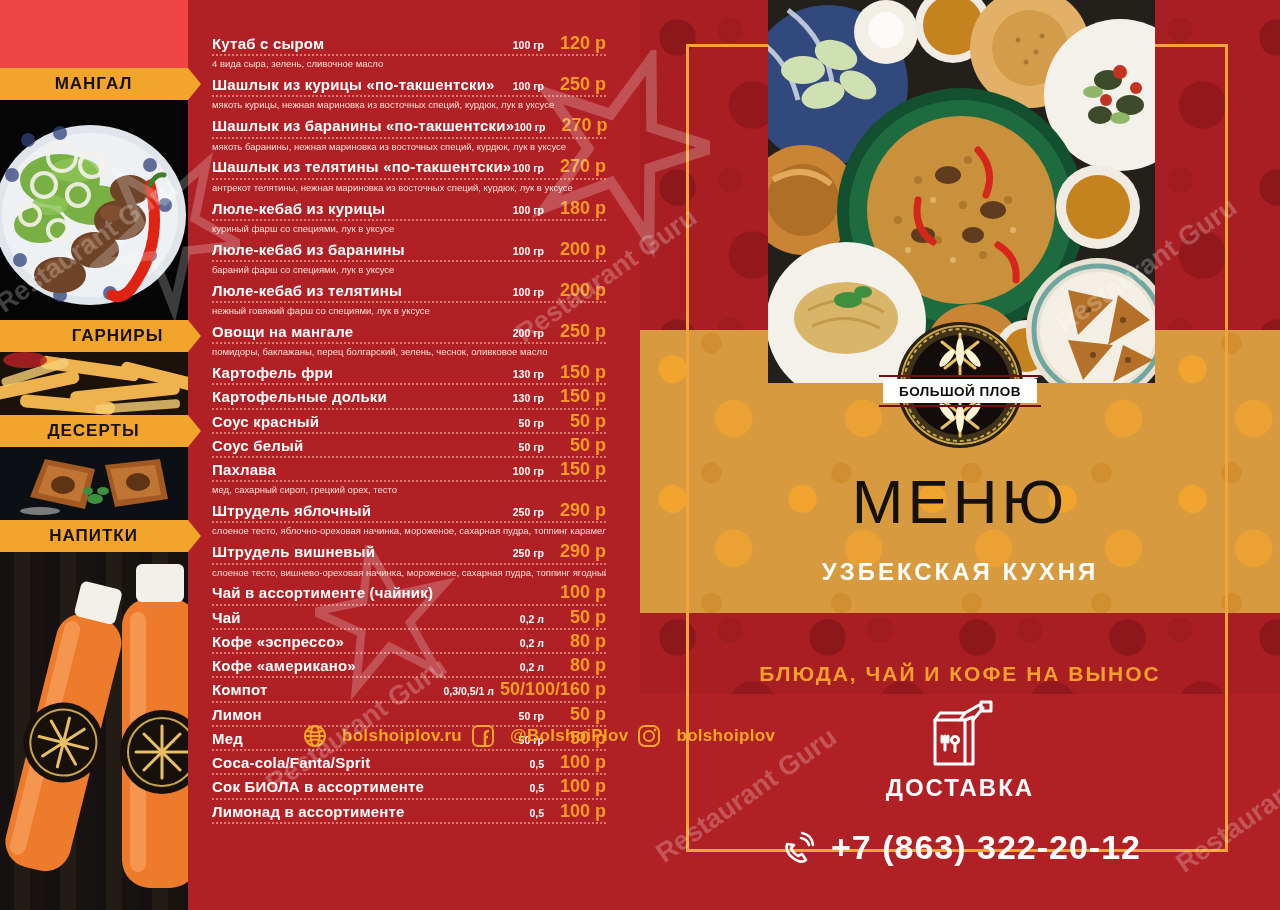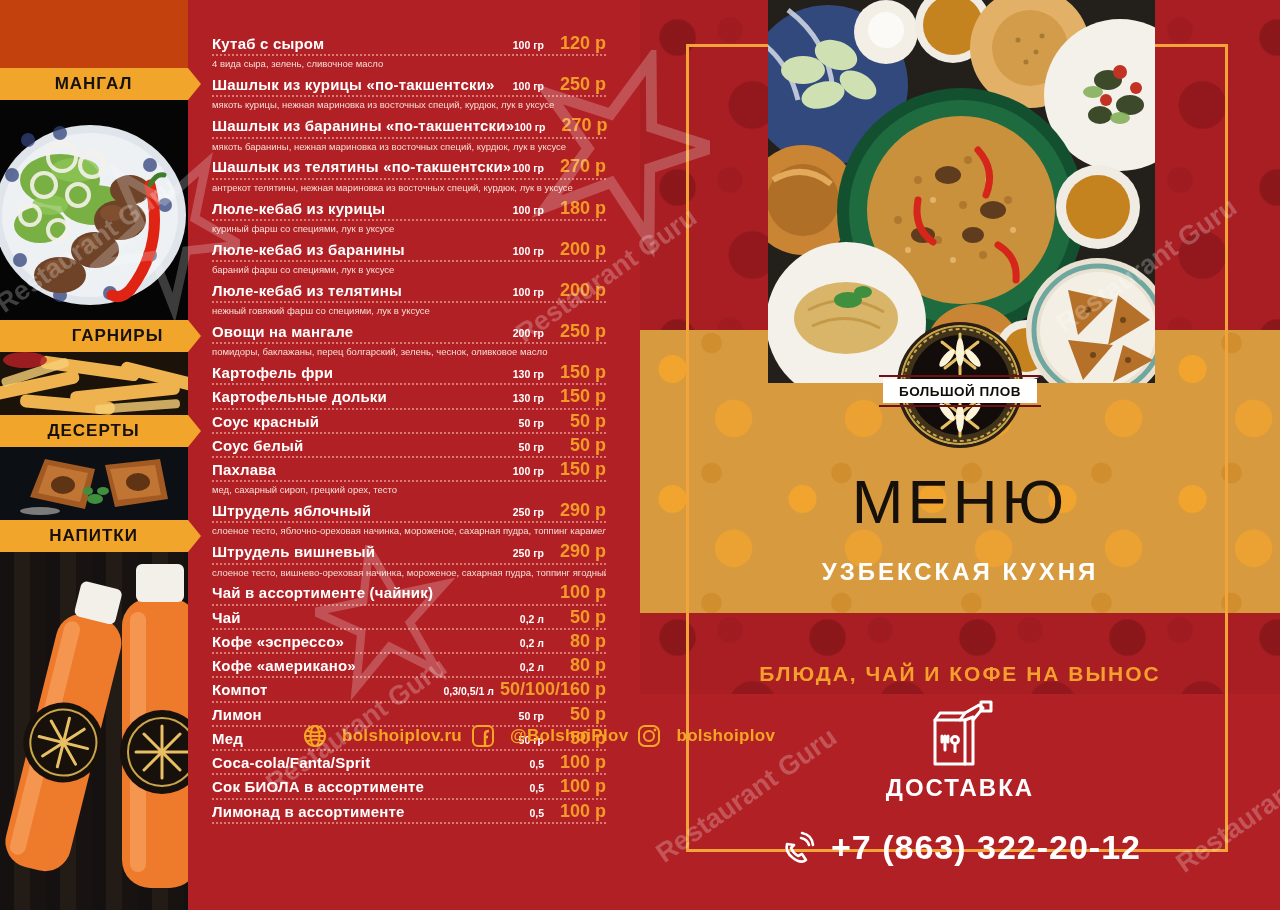--- a/index.html
+++ b/index.html
@@ -1,20 +1,20 @@
 <!DOCTYPE html>
 <html><head>
 <meta charset="utf-8">
 <style>
   html,body{margin:0;padding:0;background:#333;}
   *{box-sizing:border-box;font-family:"Liberation Sans",sans-serif;}
   #page{position:relative;width:1280px;height:910px;overflow:hidden;background:#b12025;}
 
   
-  #left-col{position:absolute;left:0;top:0;width:188px;height:910px;background:#c2410c;}
+  #left-col{position:absolute;left:0;top:0;width:188px;height:910px;background:#ef4444;}
   .photo{position:absolute;left:0;width:188px;overflow:hidden;}
   #photo-shashlik{top:95px;height:225px;background:#060606;}
   #photo-fries{top:352px;height:63px;background:#191009;}
   #photo-baklava{top:447px;height:73px;background:#0c1014;}
   #photo-bottles{top:552px;height:358px;background:repeating-linear-gradient(90deg,#151110 0 14px,#221b16 14px 30px,#181310 30px 46px);}
 
   .side-tab{position:absolute;left:0;width:201px;height:32px;background:#f2a52b;
     clip-path:polygon(0 0,188px 0,201px 50%,188px 100%,0 100%);
     display:flex;align-items:center;justify-content:center;padding-right:14px;
     color:#17110b;font-weight:800;font-size:17px;letter-spacing:1px;z-index:4;}

